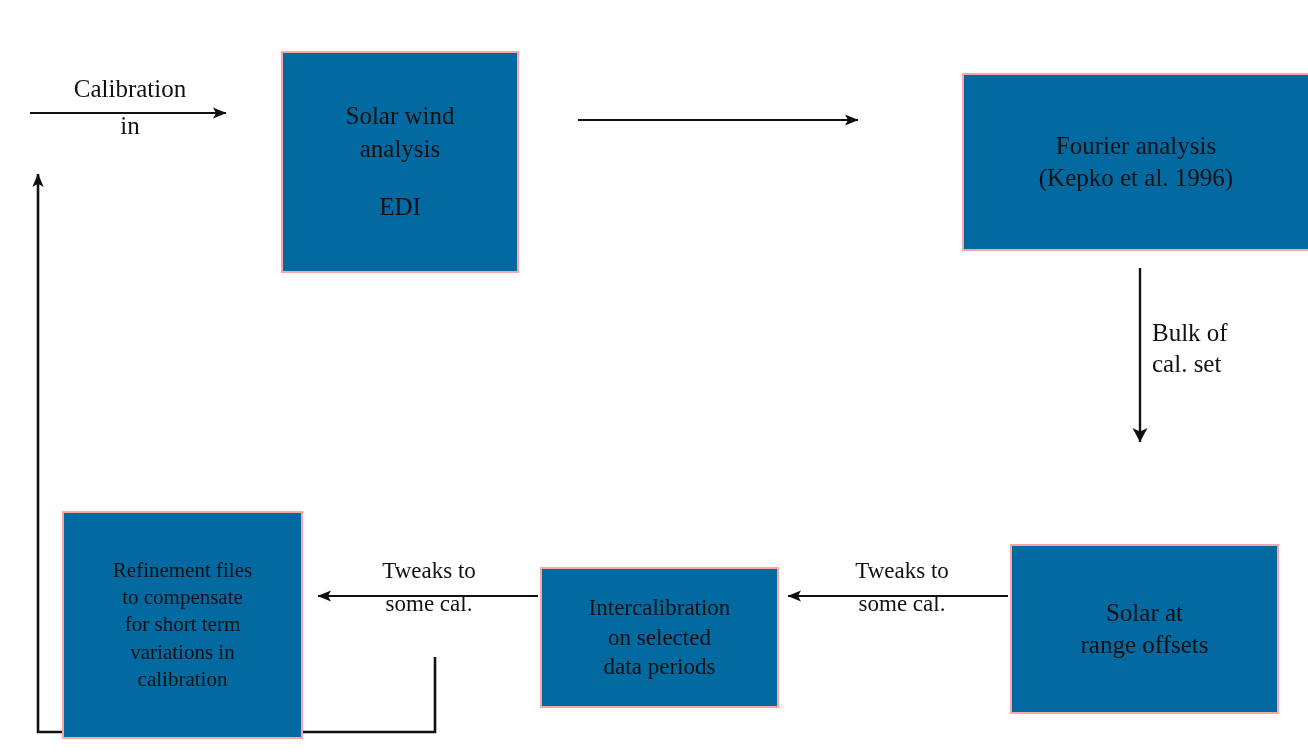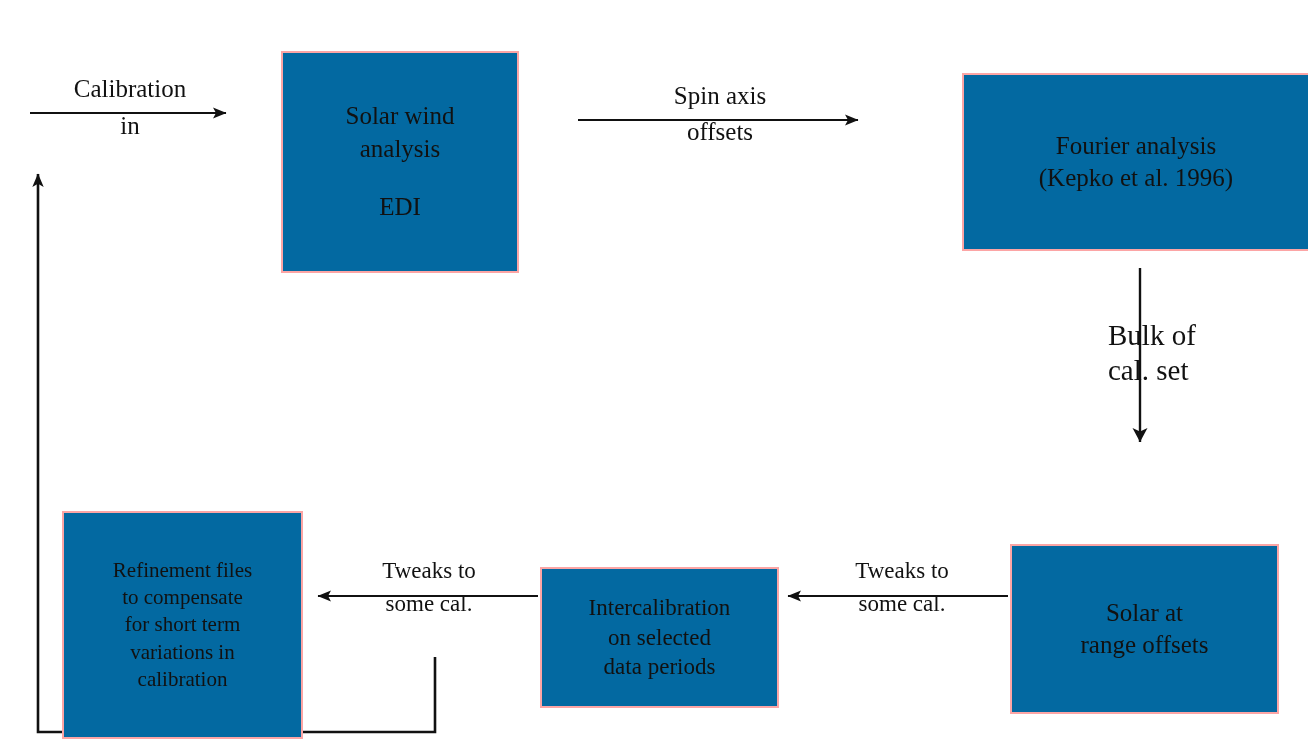--- a/index.html
+++ b/index.html
@@ -61,21 +61,21 @@
   #node-fourier      { left: 962px; top: 33px;  width: 348px; height: 178px; font-size: 25px; }
   #node-jumps        { left: 1010px; top: 504px; width: 269px; height: 170px; font-size: 25px; }
   #node-intercal     { left: 540px; top: 527px; width: 239px; height: 141px; font-size: 23px; align-items: center; }
   #node-refinement   { left: 62px;  top: 471px; width: 241px; height: 228px; font-size: 21px; }
 
   
   #label-calibration-in { left: 30px;  top: 74px;  width: 200px; font-size: 25px; }
   #label-calibration-in .top { margin-bottom: 6px; }
   #label-spin-axis      { left: 600px; top: 81px;  width: 240px; font-size: 25px; }
   #label-spin-axis .top { margin-bottom: 5px; }
-  #label-bulk           { left: 1108px; top: 318px; width: 130px; font-size: 29px; text-align: left; }
+  #label-bulk           { left: 1152px; top: 318px; width: 130px; font-size: 25px; text-align: left; }
   #label-tweaks-1       { left: 322px; top: 557px; width: 214px; font-size: 23px; }
   #label-tweaks-1 .top  { margin-bottom: 5px; }
   #label-tweaks-2       { left: 796px; top: 557px; width: 212px; font-size: 23px; }
   #label-tweaks-2 .top  { margin-bottom: 5px; }
 </style>
 </head>
 <body>
 
 <div id="canvas">
 
@@ -137,24 +137,20 @@
     <span class="line">for short term</span>
     <span class="line">variations in</span>
     <span class="line">calibration</span>
   </div>
 
   <div class="edge-label" id="label-calibration-in">
     <span class="line top">Calibration</span>
     <span class="line">in</span>
   </div>
 
-  <div class="edge-label" id="label-spin-axis">
-    <span class="line top">Spin axis</span>
-    <span class="line">offsets</span>
-  </div>
 
   <div class="edge-label" id="label-bulk">
     <span class="line">Bulk of</span>
     <span class="line">cal. set</span>
   </div>
 
   <div class="edge-label" id="label-tweaks-1">
     <span class="line top">Tweaks to</span>
     <span class="line">some cal.</span>
   </div>

